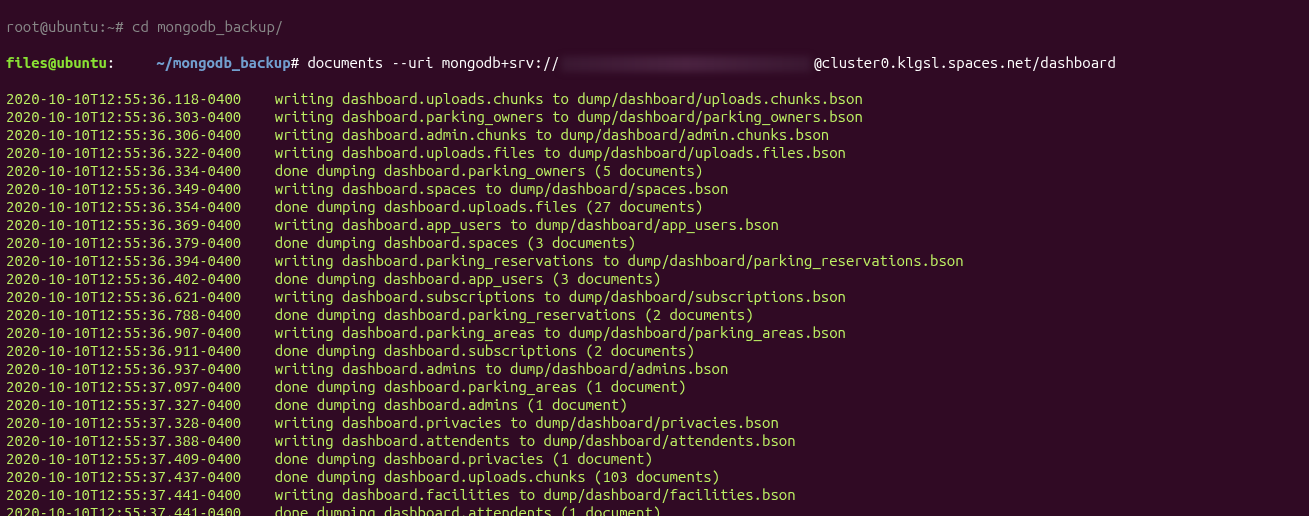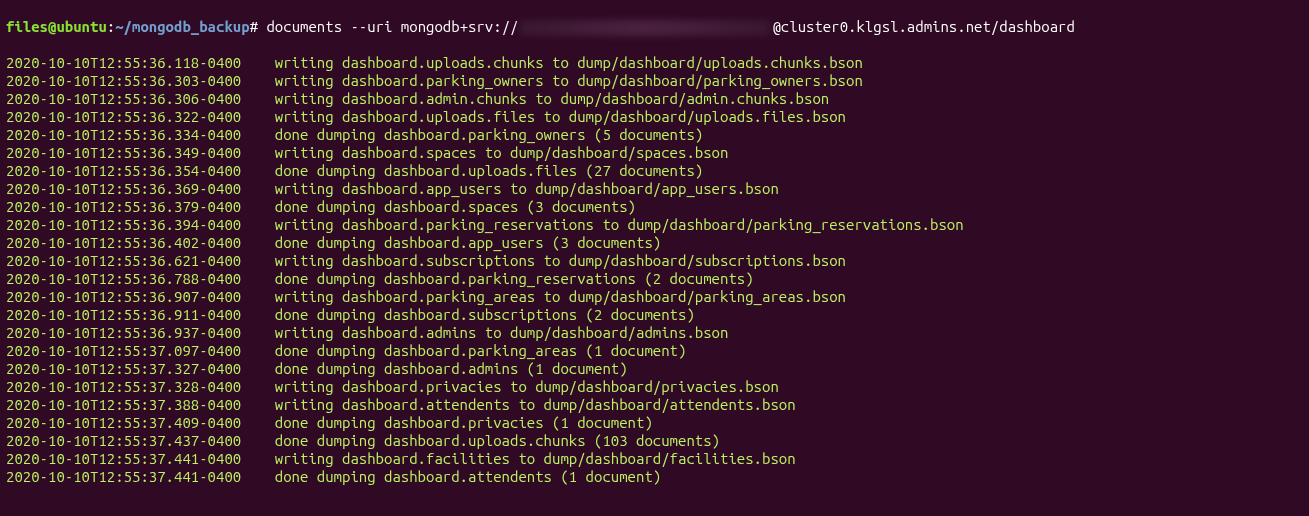--- a/index.html
+++ b/index.html
@@ -12,35 +12,36 @@
     line-height: 18px;
     width: 1309px;
     height: 516px;
     overflow: hidden;
   }
   .terminal {
     padding: 0 6px 4px 6px;
     white-space: pre;
   }
   .prompt-user { color: #8ae234; font-weight: bold; }
-  .prompt-path { color: #729fcf; font-weight: bold; }
+  .prompt-path { color: #729fcf; font-weight: bold; margin-left: 41px; }
   .prompt-colon, .prompt-hash { color: #ffffff; }
   .log-line { color: #bef264; }
   .faded { color: #888; }
   .blur {
     display: inline-block;
     vertical-align: bottom;
     width: 250px;
     height: 16px;
     background: linear-gradient(90deg,#3a1731,#4a2240,#3a1731);
     filter: blur(3px);
     border-radius:2px;
     margin: 0 2px;
   }
 </style>
 </head>
 <body>
 
 <div class="terminal">
-<div><span class="prompt-user">files@ubuntu</span><span class="prompt-colon">:</span><span class="prompt-path">~/mongodb_backup</span><span class="prompt-hash">#</span><span> documents --uri mongodb+srv://</span><span class="blur"></span><span>@cluster0.klgsl.admins.net/dashboard</span></div>
+<div class="faded">root@ubuntu:~# cd mongodb_backup/</div>
+<div><span class="prompt-user">files@ubuntu</span><span class="prompt-colon">:</span><span class="prompt-path">~/mongodb_backup</span><span class="prompt-hash">#</span><span> documents --uri mongodb+srv://</span><span class="blur"></span><span>@cluster0.klgsl.spaces.net/dashboard</span></div>
 <div id="log-container"><div class="log-line">2020-10-10T12:55:36.118-0400    writing dashboard.uploads.chunks to dump/dashboard/uploads.chunks.bson</div><div class="log-line">2020-10-10T12:55:36.303-0400    writing dashboard.parking_owners to dump/dashboard/parking_owners.bson</div><div class="log-line">2020-10-10T12:55:36.306-0400    writing dashboard.admin.chunks to dump/dashboard/admin.chunks.bson</div><div class="log-line">2020-10-10T12:55:36.322-0400    writing dashboard.uploads.files to dump/dashboard/uploads.files.bson</div><div class="log-line">2020-10-10T12:55:36.334-0400    done dumping dashboard.parking_owners (5 documents)</div><div class="log-line">2020-10-10T12:55:36.349-0400    writing dashboard.spaces to dump/dashboard/spaces.bson</div><div class="log-line">2020-10-10T12:55:36.354-0400    done dumping dashboard.uploads.files (27 documents)</div><div class="log-line">2020-10-10T12:55:36.369-0400    writing dashboard.app_users to dump/dashboard/app_users.bson</div><div class="log-line">2020-10-10T12:55:36.379-0400    done dumping dashboard.spaces (3 documents)</div><div class="log-line">2020-10-10T12:55:36.394-0400    writing dashboard.parking_reservations to dump/dashboard/parking_reservations.bson</div><div class="log-line">2020-10-10T12:55:36.402-0400    done dumping dashboard.app_users (3 documents)</div><div class="log-line">2020-10-10T12:55:36.621-0400    writing dashboard.subscriptions to dump/dashboard/subscriptions.bson</div><div class="log-line">2020-10-10T12:55:36.788-0400    done dumping dashboard.parking_reservations (2 documents)</div><div class="log-line">2020-10-10T12:55:36.907-0400    writing dashboard.parking_areas to dump/dashboard/parking_areas.bson</div><div class="log-line">2020-10-10T12:55:36.911-0400    done dumping dashboard.subscriptions (2 documents)</div><div class="log-line">2020-10-10T12:55:36.937-0400    writing dashboard.admins to dump/dashboard/admins.bson</div><div class="log-line">2020-10-10T12:55:37.097-0400    done dumping dashboard.parking_areas (1 document)</div><div class="log-line">2020-10-10T12:55:37.327-0400    done dumping dashboard.admins (1 document)</div><div class="log-line">2020-10-10T12:55:37.328-0400    writing dashboard.privacies to dump/dashboard/privacies.bson</div><div class="log-line">2020-10-10T12:55:37.388-0400    writing dashboard.attendents to dump/dashboard/attendents.bson</div><div class="log-line">2020-10-10T12:55:37.409-0400    done dumping dashboard.privacies (1 document)</div><div class="log-line">2020-10-10T12:55:37.437-0400    done dumping dashboard.uploads.chunks (103 documents)</div><div class="log-line">2020-10-10T12:55:37.441-0400    writing dashboard.facilities to dump/dashboard/facilities.bson</div><div class="log-line">2020-10-10T12:55:37.441-0400    done dumping dashboard.attendents (1 document)</div></div>
 
 </div>
 
 </body></html>

